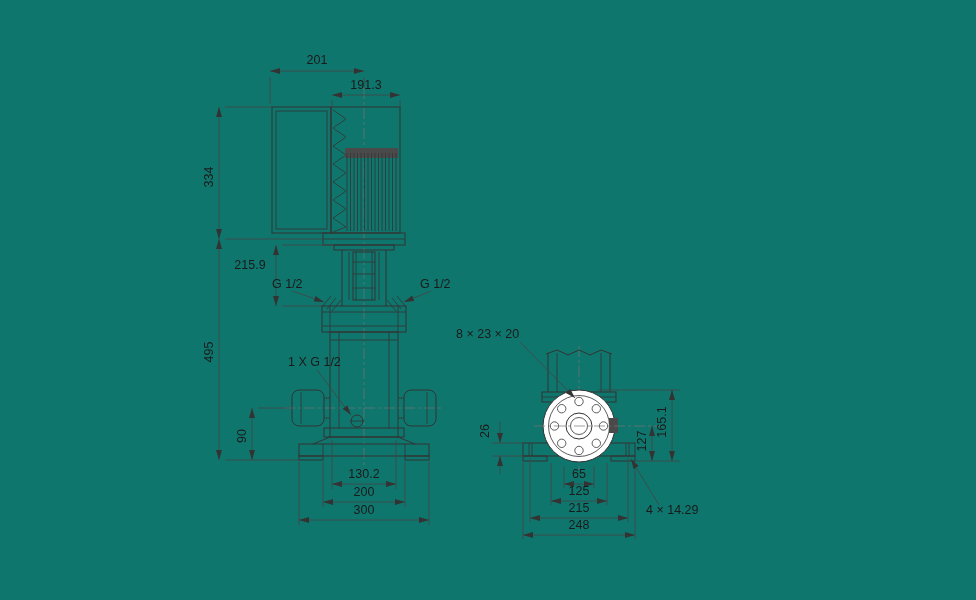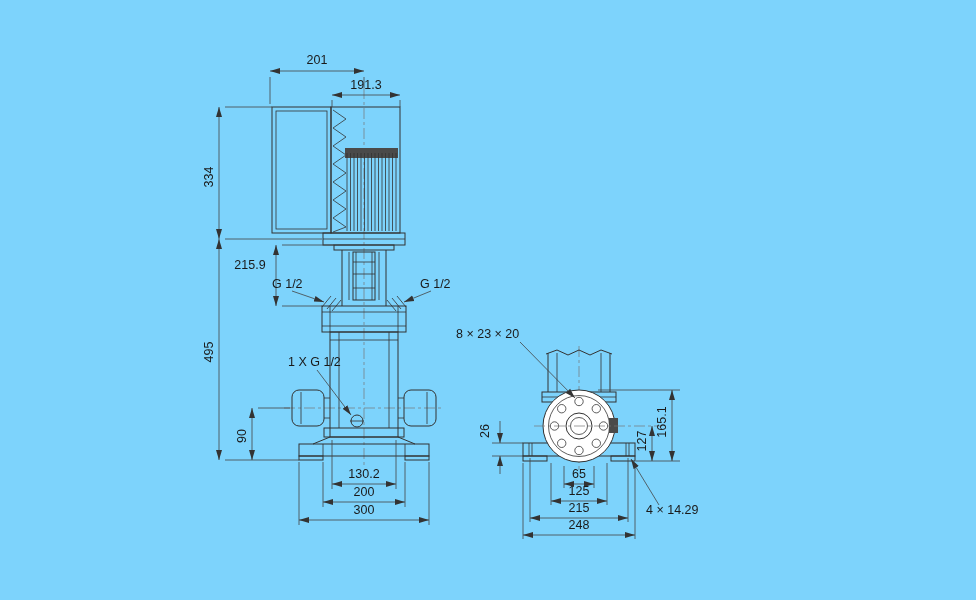--- a/index.html
+++ b/index.html
@@ -1,17 +1,17 @@
 <!DOCTYPE html>
 <html><head>
 <meta charset="utf-8">
 <title>Pump dimensional drawing</title>
 <style>
   html, body { margin: 0; padding: 0; background: #ffffff; }
-  .stage { width: 976px; height: 600px; position: relative; background: #7dd3fc; overflow: hidden; }
+  .stage { width: 976px; height: 600px; position: relative; background: #0f766e; overflow: hidden; }
   svg { display: block; }
   svg text {
     font-family: "Liberation Sans", "DejaVu Sans", sans-serif;
     font-size: 12.5px;
     fill: #1a1a1a;
   }
   .ln  { stroke: #333; stroke-width: 1; fill: none; }
   .thin{ stroke: #333; stroke-width: 0.8; fill: none; }
   .dim { stroke: #444; stroke-width: 0.8; fill: none; }
   .cl  { stroke: #777; stroke-width: 0.7; fill: none; stroke-dasharray: 11 3 3 3; }

